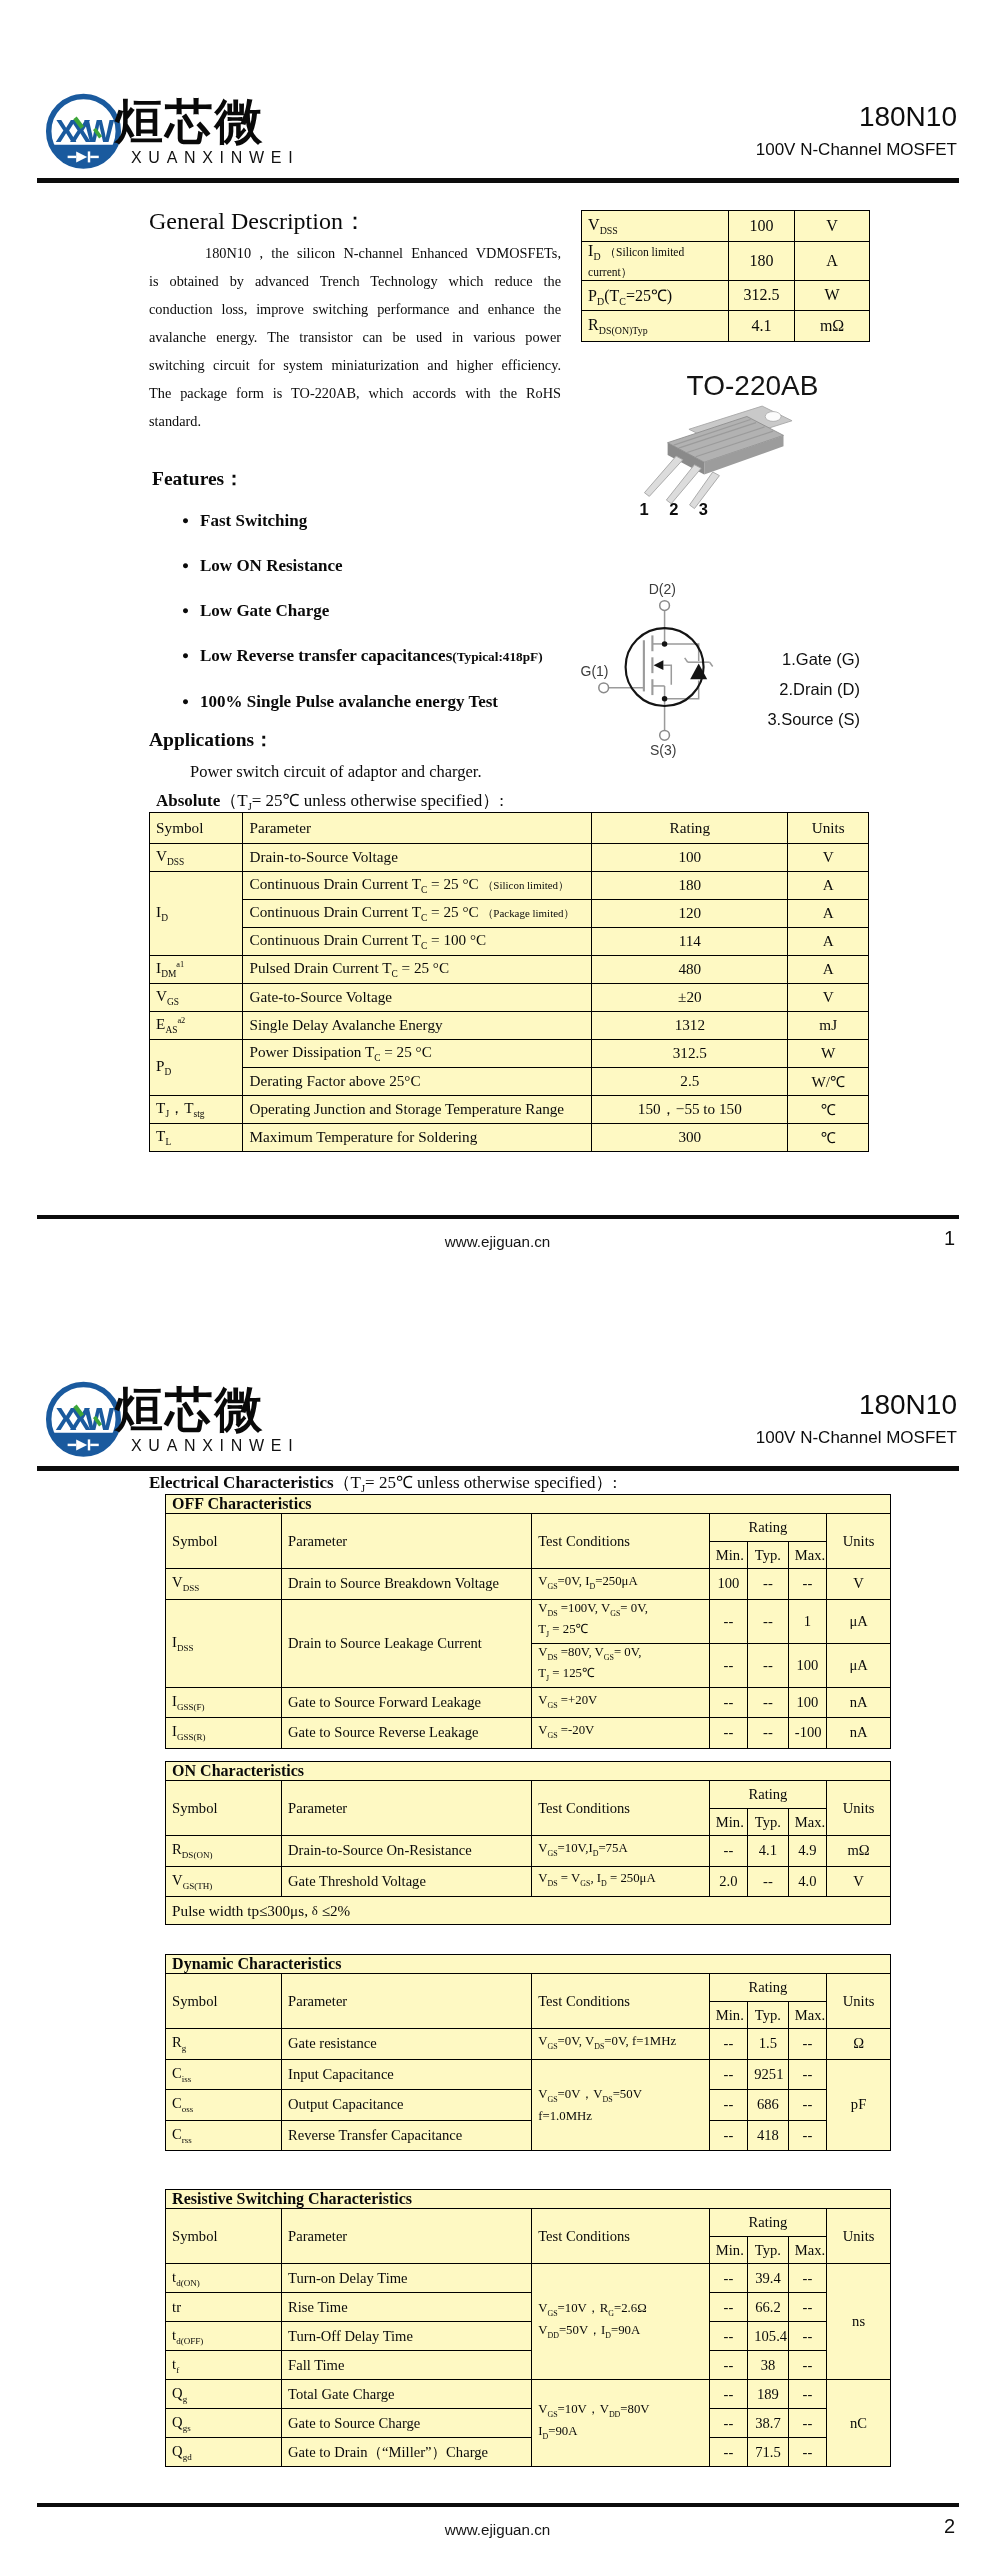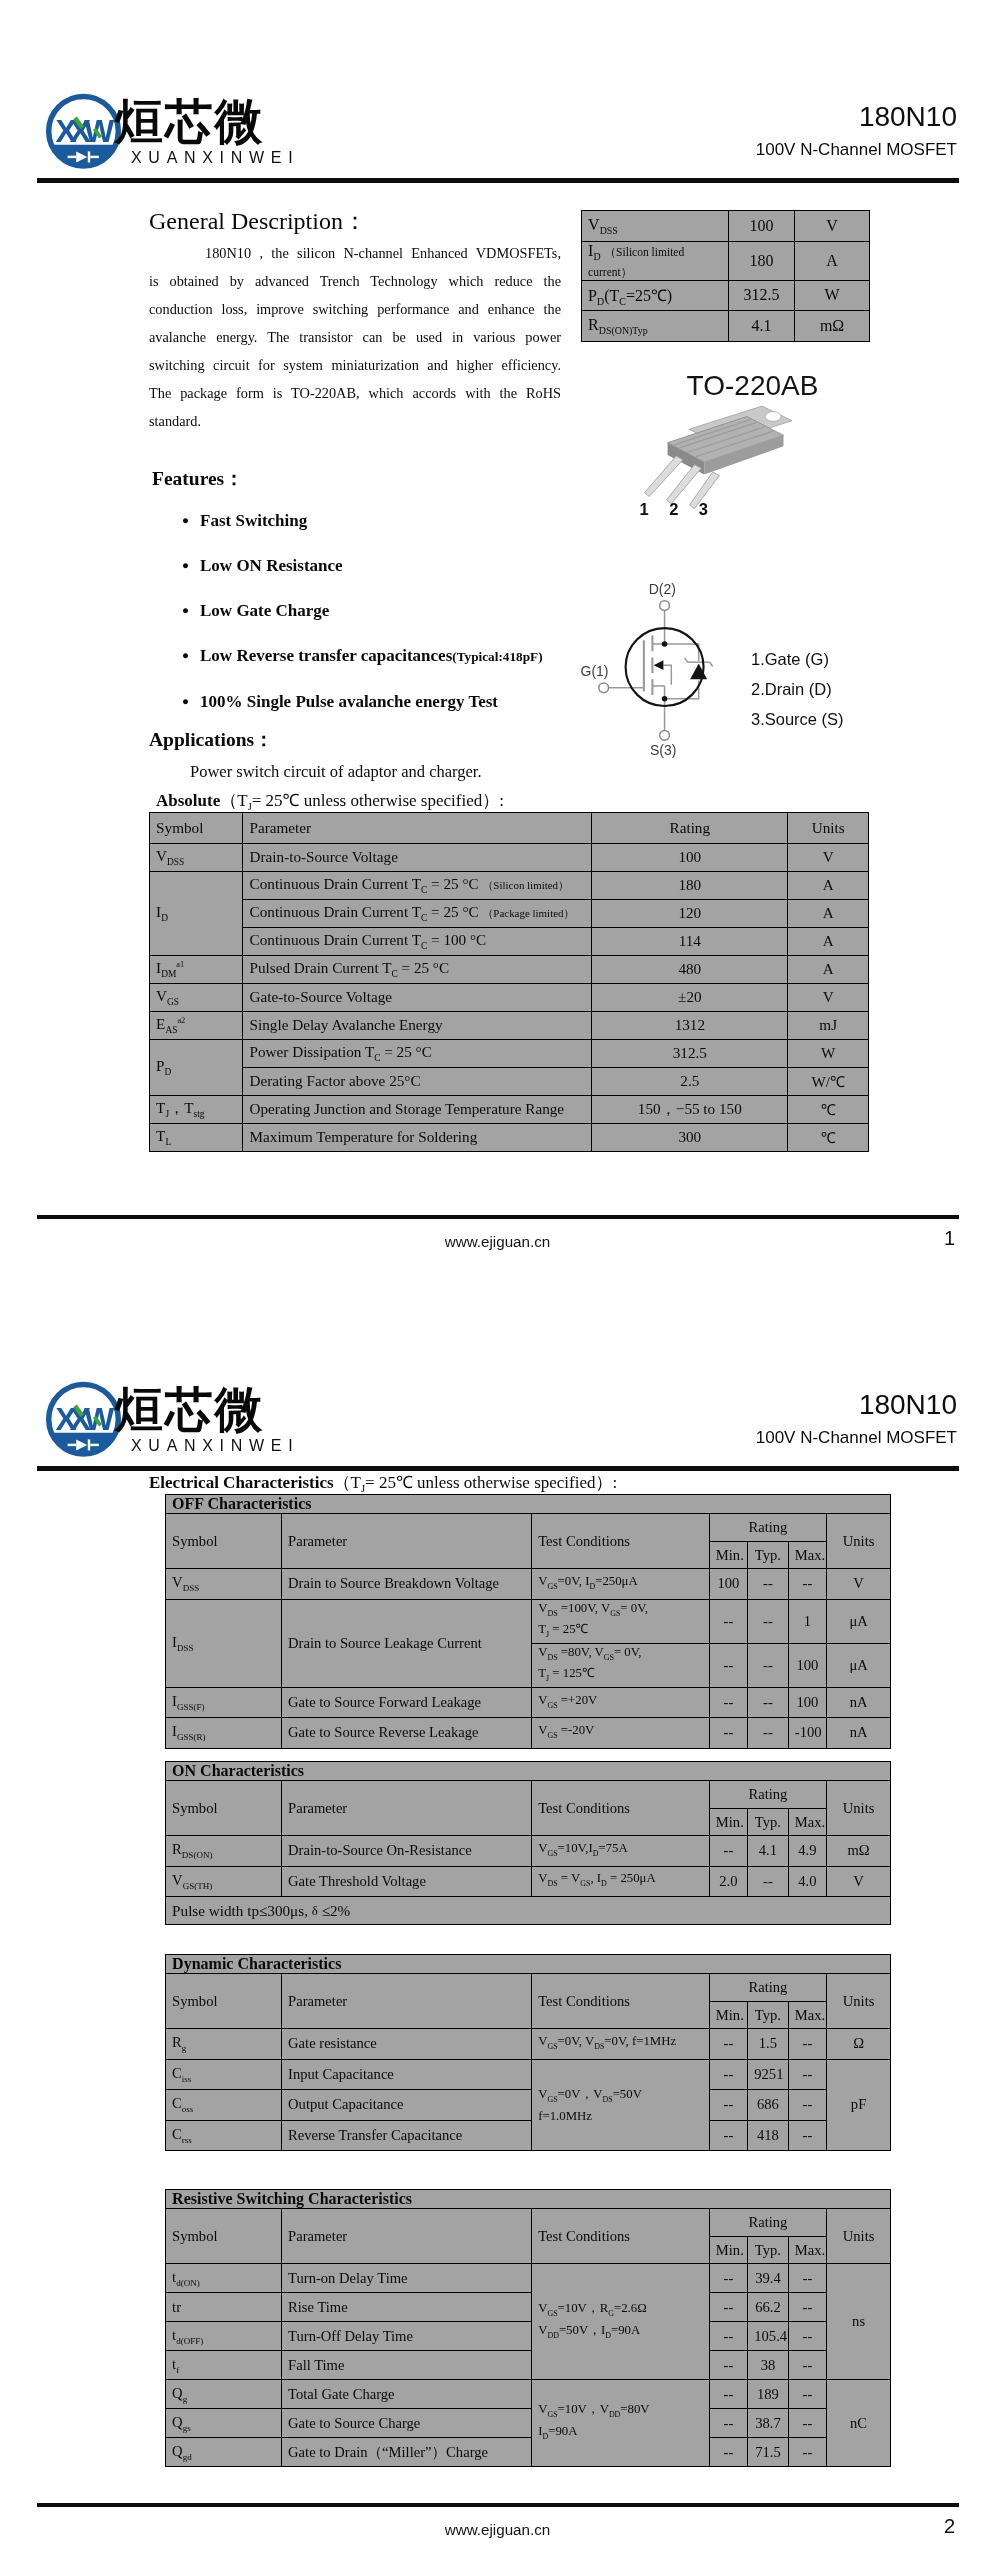--- a/index.html
+++ b/index.html
@@ -21,33 +21,33 @@
   .gd-title{left:149px;top:205px;font-size:24px;font-weight:400}
   .gd-body{left:149px;top:239px;width:412px;font-size:14.3px;line-height:28px;text-align:justify;text-indent:56px;word-spacing:2.4px}
   .sum-tab{left:581px;top:210px;width:289px}
   .pkg-name{left:652px;top:370px;width:201px;text-align:center;font-size:28px;font-family:"Liberation Sans",sans-serif;color:#141414}
   .pkg-img{left:631px;top:400px}
   .feat-title{left:152px;top:465px;font-size:19.5px;font-weight:700}
   .feat{left:182px;display:flex;gap:11px;font-weight:700;font-size:17px;align-items:baseline}
   .feat .bullet{font-size:11.6px;position:relative;top:-2.4px}
   .fs{font-size:0.78em}
   .sym-img{left:572px;top:572px}
-  .legend{left:751px;top:644px;width:109px;font-family:"Liberation Sans",sans-serif;font-size:16.5px;line-height:30px;color:#101010}
+  .legend{left:751px;top:644px;width:109px;text-align:right;font-family:"Liberation Sans",sans-serif;font-size:16.5px;line-height:30px;color:#101010}
   .app-title{left:149px;top:726px;font-size:19.5px;font-weight:700}
   .app-body{left:190px;top:762px;font-size:16.5px}
   .abs-title{left:156px;top:788px;font-size:17px}
   .abs-tab{left:149px;top:812px;width:720px}
   
   .ec-title{left:149px;top:182px;font-size:17px}
   .e-off{left:165px;top:206px}
   .e-on{left:165px;top:473px}
   .e-dyn{left:165px;top:666px}
   .e-res{left:165px;top:901px}
   
-  table{border-collapse:collapse;table-layout:fixed;position:absolute;background:#a3a3a3}
+  table{border-collapse:collapse;table-layout:fixed;position:absolute;background:#fef9c3}
   td{border:0.9px solid #000;padding:0 6.1px;overflow:hidden;vertical-align:middle}
   .sum-tab td{height:30.5px;font-size:16px}
   .abs-tab td{height:28px;font-size:15.2px}
   .abs-tab tr.h td{height:30.5px}
   .etab{width:726px}
   .etab td{font-size:14.6px}
   .etab td.cond{font-size:12.8px;line-height:16px}
   .etab tr.sec td{height:14px;font-size:16px;font-weight:700;border-bottom:1.8px solid #000}
   .etab tr.h1 td{height:28px}
   .etab tr.h2 td{height:27px;border-bottom:1.8px solid #000}

